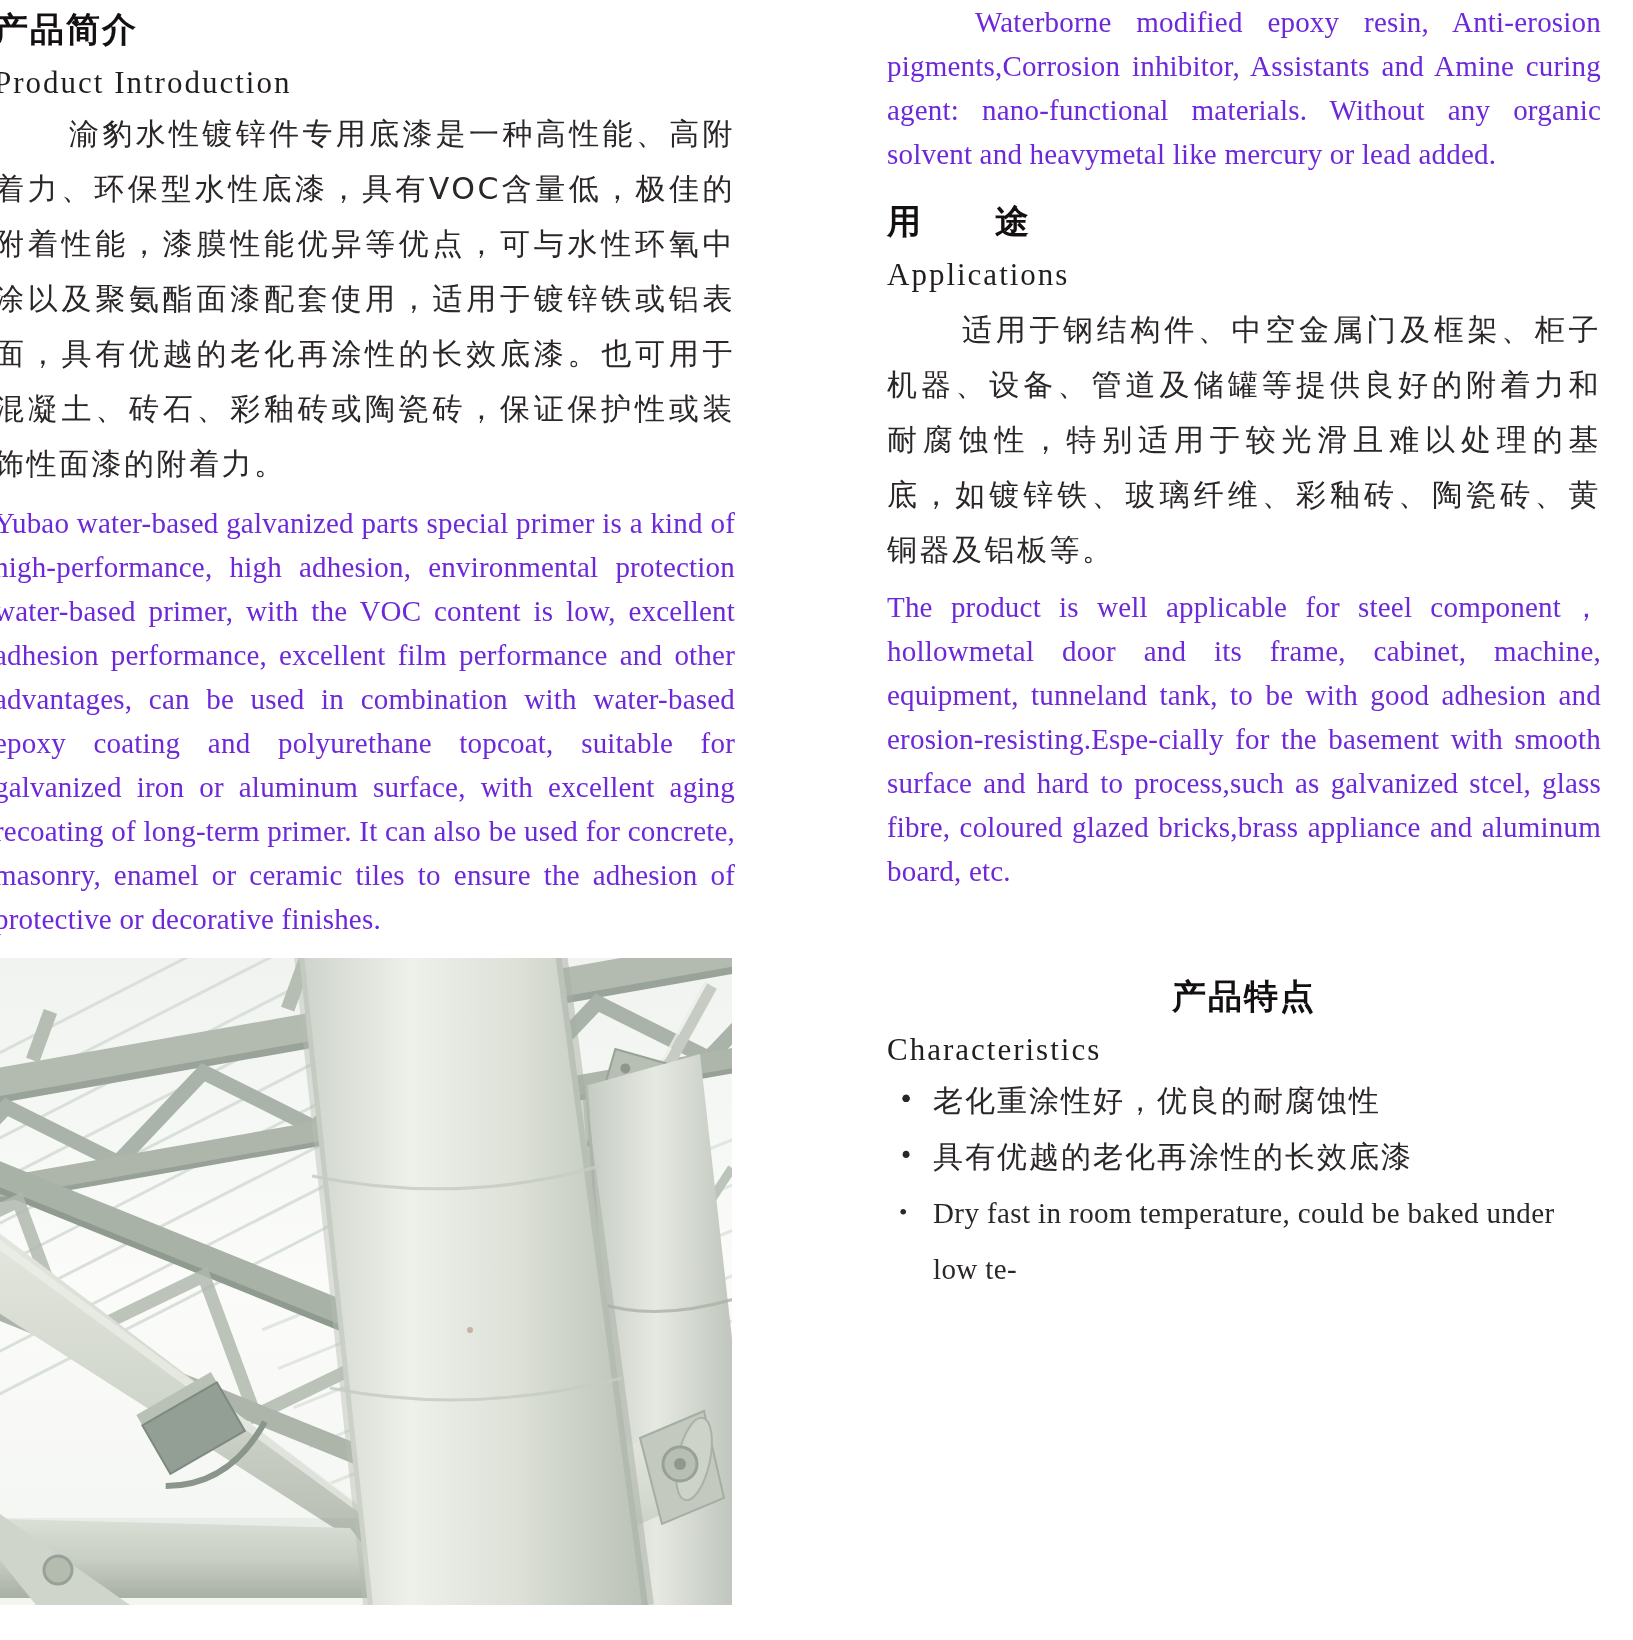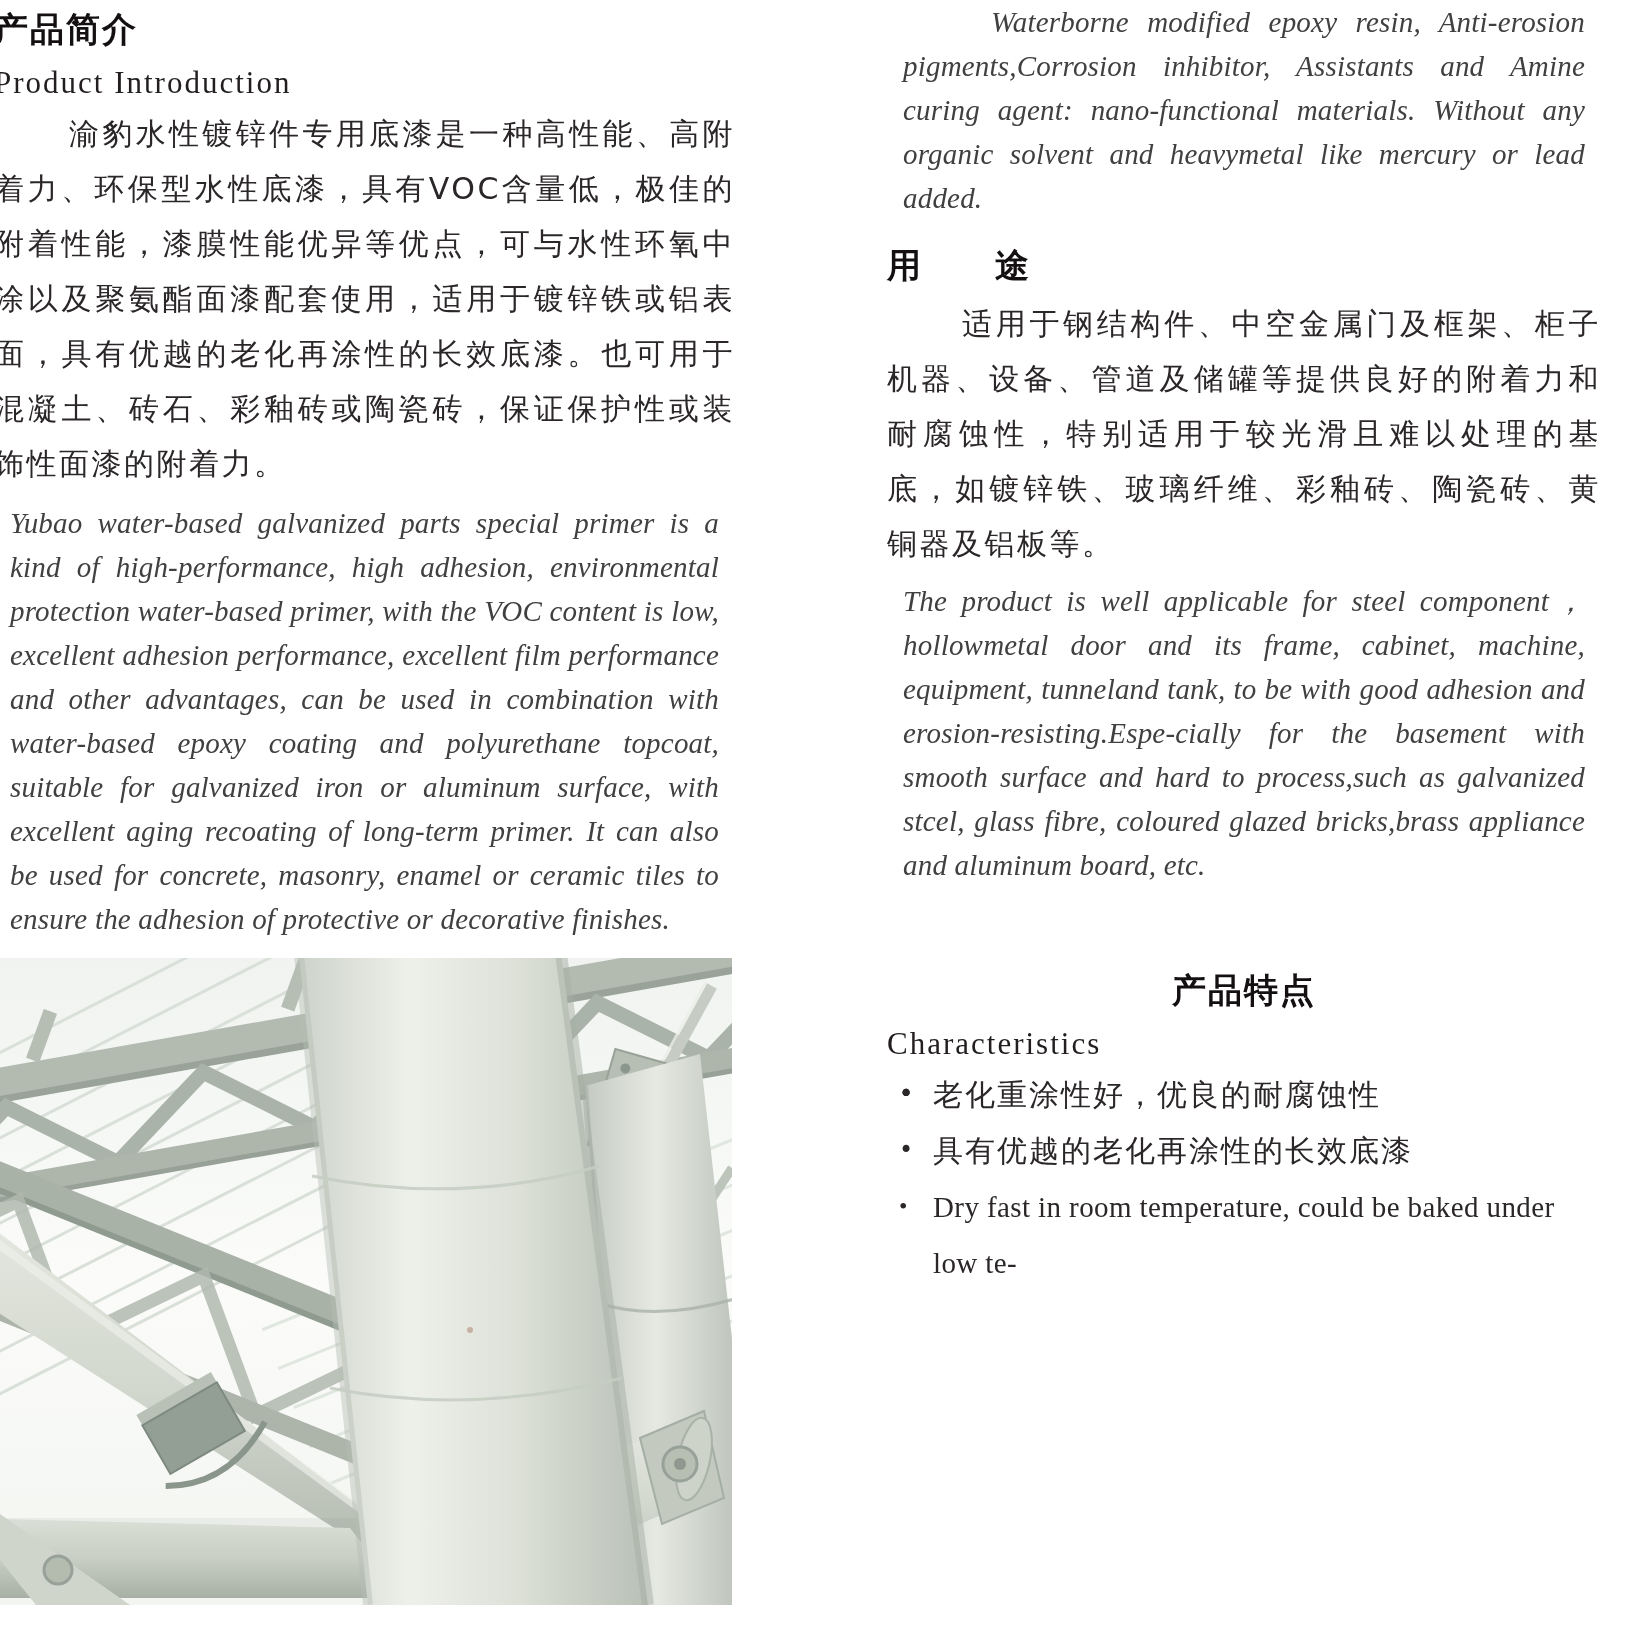--- a/index.html
+++ b/index.html
@@ -11,22 +11,22 @@
   .col-left{left:-6px;width:741px;}
   .col-right{left:887px;width:714px;}
 
   .cn-head{margin:0;font-size:34px;line-height:42px;font-weight:700;
            letter-spacing:2px;color:#141011;font-family:"DejaVu Sans",sans-serif;}
   .en-sub{font-family:"Liberation Serif",serif;font-size:31px;line-height:34px;
           letter-spacing:2px;color:#221e1f;}
   .cn-body{margin:0;font-size:30px;line-height:55px;letter-spacing:2.5px;
            text-align:justify;color:#2b2728;}
   .cn-indent{text-indent:75px;}
-  .en-body{margin:16px;font-family:"Liberation Serif",serif;font-size:29px;
-           line-height:44px;text-align:justify;letter-spacing:0.2px;color:#404040;font-style:italic;}
+  .en-body{margin:0;font-family:"Liberation Serif",serif;font-size:29px;
+           line-height:44px;text-align:justify;letter-spacing:0.2px;color:#6d28d9;}
   .en-first-indent{text-indent:88px;}
 
   .mt8{margin-top:8px;}   .mt6{margin-top:6px;}   .mt10{margin-top:10px;}
   .mt12{margin-top:12px;} .mt16{margin-top:16px;} .mt56{margin-top:24px;}
   .mt82{margin-top:82px;text-align:center;} .mt0{margin-top:0;}
 
   .bullets{list-style:none;margin:6px 0 0 0;padding:0;}
   .bullets li{position:relative;padding-left:46px;line-height:56px;
               font-size:30px;letter-spacing:2px;color:#2b2728;}
   .bullets li.en-b{font-family:"Liberation Serif",serif;font-size:29px;
@@ -171,20 +171,21 @@
         <polygon points="0,556 130,647 36,647 0,602" fill="#cfd5cb"></polygon>
         <circle cx="58" cy="612" r="14" fill="#b4bcb0" stroke="#97a197" stroke-width="3"></circle>
       </g>
     </svg>
   </div>
 
   <div class="col col-right">
     <p class="en-body en-first-indent mt0">Waterborne modified epoxy resin, Anti-erosion pigments,Corrosion inhibitor, Assistants and Amine curing agent: nano-functional materials. Without any organic solvent and heavymetal like mercury or lead added.</p>
 
     <h1 class="cn-head mt56">用　　途</h1>
+    <div class="en-sub mt16">Applications</div>
     <p class="cn-body cn-indent mt10">适用于钢结构件、中空金属门及框架、柜子机器、设备、管道及储罐等提供良好的附着力和耐腐蚀性，特别适用于较光滑且难以处理的基底，如镀锌铁、玻璃纤维、彩釉砖、陶瓷砖、黄铜器及铝板等。</p>
     <p class="en-body mt8">The product is well applicable for steel component，hollowmetal door and its frame, cabinet, machine, equipment, tunneland tank, to be with good adhesion and erosion-resisting.Espe-cially for the basement with smooth surface and hard to process,such as galvanized stcel, glass fibre, coloured glazed bricks,brass appliance and aluminum board, etc.</p>
 
     <h1 class="cn-head mt82">产品特点</h1>
     <div class="en-sub mt16">Characteristics</div>
 
     <ul class="bullets">
       <li>
         <span class="dot">•</span>
       </li>

